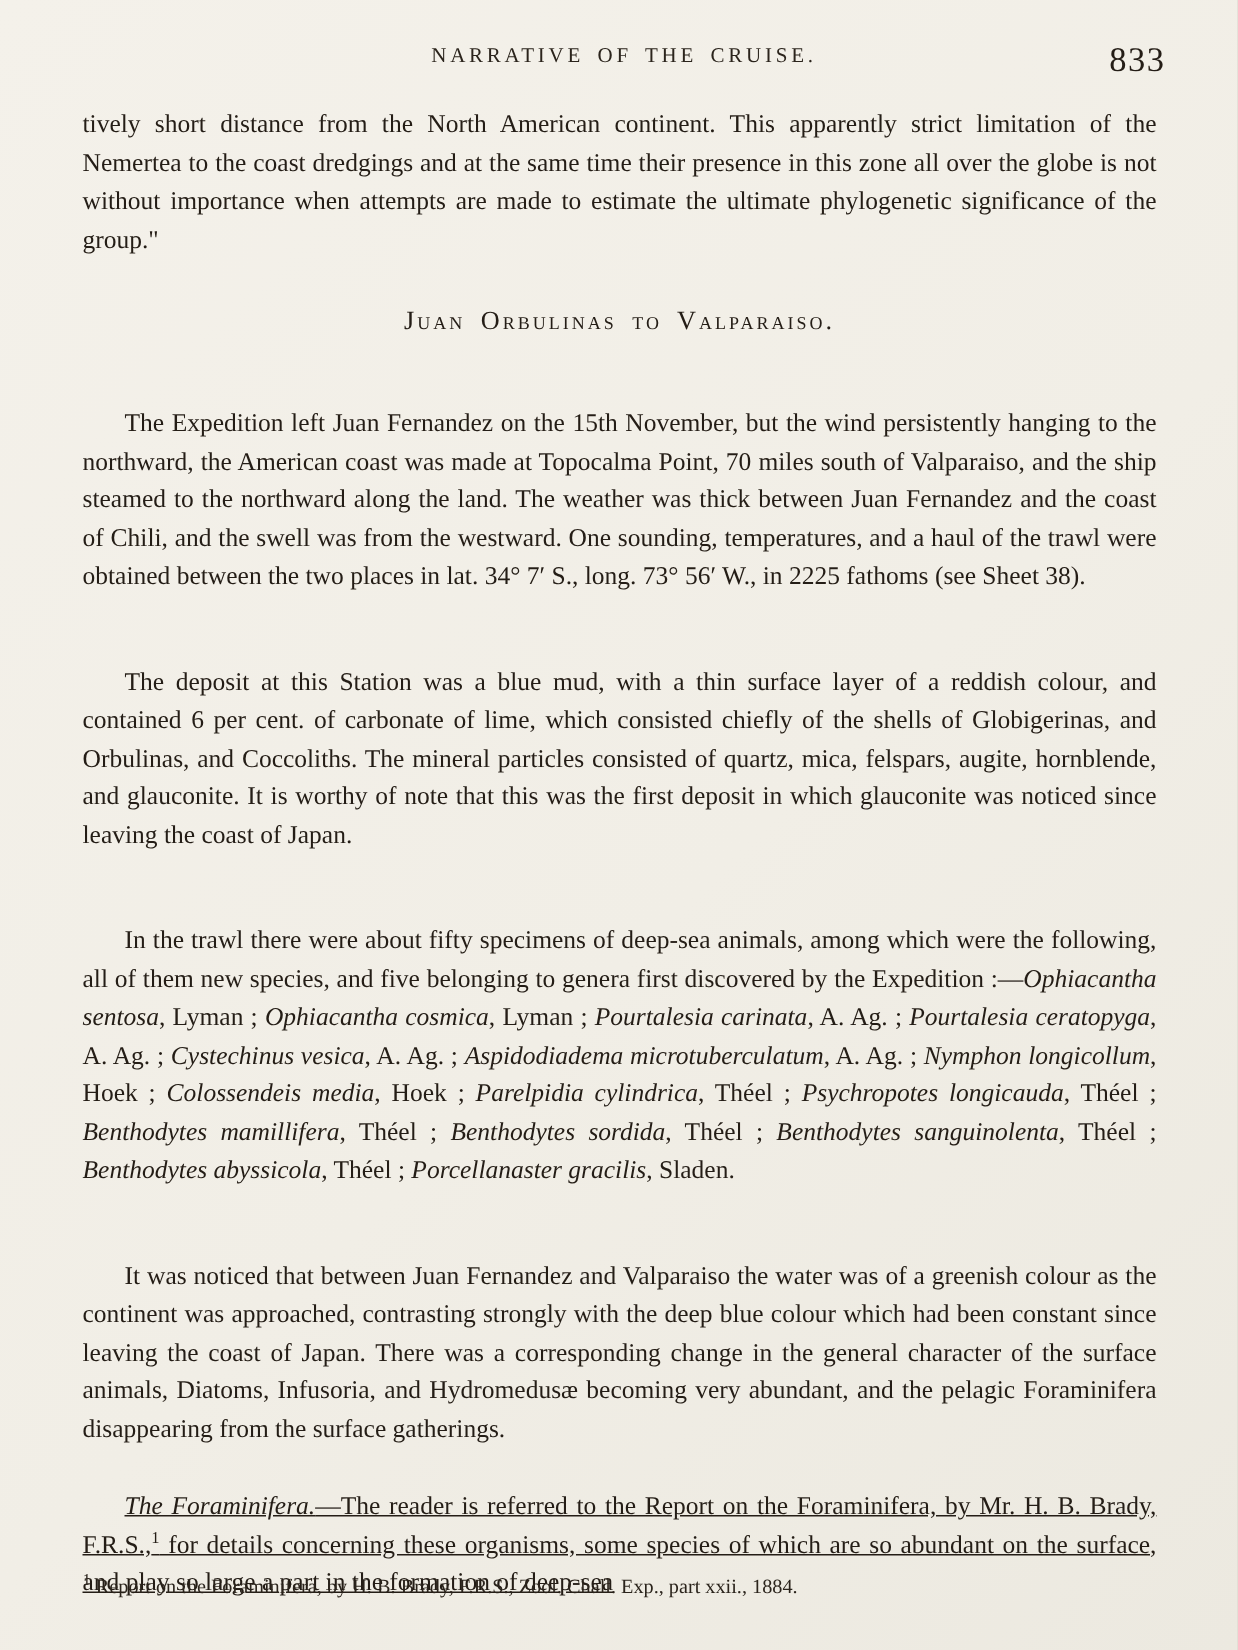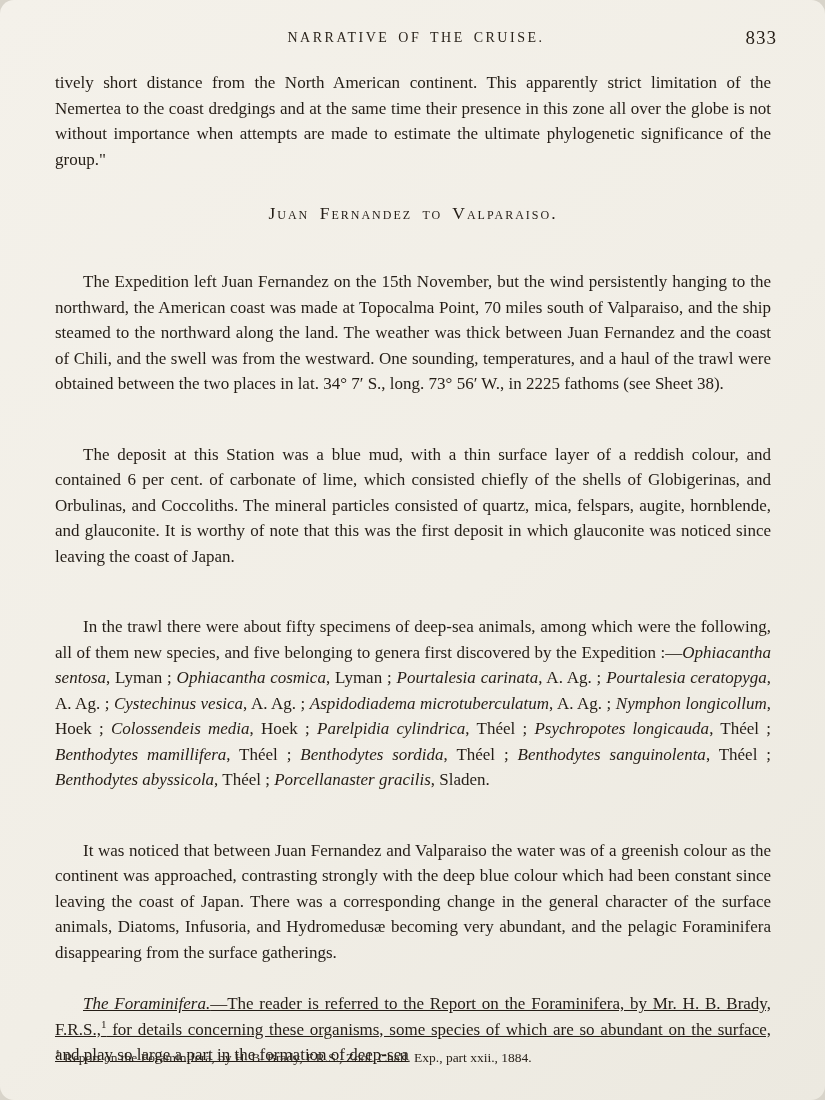--- a/index.html
+++ b/index.html
@@ -7,41 +7,40 @@
   body { background: #d8d4ca; }
   .page {
     position: relative;
     width: 825px;
     height: 1100px;
     margin: 0 auto;
     background: linear-gradient(135deg, #f4f1ea 0%, #f1eee6 55%, #ece9e0 100%);
     font-family: "Liberation Serif", "DejaVu Serif", serif;
     color: #241d16;
     overflow: hidden;
-    border-radius: 14px;
   }
   .header {
     position: absolute;
     top: 30px;
     left: 55px;
     right: 48px;
     height: 22px;
   }
   .running-title {
     text-align: center;
     font-size: 14px;
     letter-spacing: 2.5px;
     word-spacing: 3px;
     color: #2b241c;
   }
   .page-number {
     position: absolute;
     right: 0;
     top: -3px;
-    font-size: 19px;
+    font-size: 23px;
     letter-spacing: 1px;
   }
   .body-text {
     position: absolute;
     top: 70px;
     left: 55px;
     width: 716px;
   }
   .body-text p {
     margin: 0;
@@ -78,21 +77,21 @@
 
   <div class="header">
     <div class="running-title">NARRATIVE OF THE CRUISE.</div>
     <div class="page-number">833</div>
   </div>
 
   <div class="body-text">
 
     <p><span>tively short distance from the North American continent.  This apparently strict limitation of the Nemertea to the coast dredgings and at the same time their presence in this zone all over the globe is not without importance when attempts are made to estimate the ultimate phylogenetic significance of the group."</span></p>
 
-    <h2 class="section-heading">Juan Fernandez to Valparaiso.</h2>
+    <h2 class="section-heading">Juan Orbulinas to Valparaiso.</h2>
 
     <p class="indent"><span>The Expedition left Juan Fernandez on the 15th November, but the wind persistently hanging to the northward, the American coast was made at Topocalma Point, 70 miles south of Valparaiso, and the ship steamed to the northward along the land.  The weather was thick between Juan Fernandez and the coast of Chili, and the swell was from the westward.  One sounding, temperatures, and a haul of the trawl were obtained between the two places in lat. 34° 7′ S., long. 73° 56′ W., in 2225 fathoms (see Sheet 38).</span></p>
 
     <p class="indent"><span>The deposit at this Station was a blue mud, with a thin surface layer of a reddish colour, and contained 6 per cent. of carbonate of lime, which consisted chiefly of the shells of Globigerinas, and Orbulinas, and Coccoliths.  The mineral particles consisted of quartz, mica, felspars, augite, hornblende, and glauconite.  It is worthy of note that this was the first deposit in which glauconite was noticed since leaving the coast of Japan.</span></p>
 
     <p class="indent"><span>In the trawl there were about fifty specimens of deep-sea animals, among which were the following, all of them new species, and five belonging to genera first discovered by the Expedition :—</span><span class="it">Ophiacantha sentosa</span><span>, Lyman ; </span><span class="it">Ophiacantha cosmica</span><span>, Lyman ; </span><span class="it">Pourtalesia carinata</span><span>, A. Ag. ; </span><span class="it">Pourtalesia ceratopyga</span><span>, A. Ag. ; </span><span class="it">Cystechinus vesica</span><span>, A. Ag. ; </span><span class="it">Aspidodiadema microtuberculatum</span><span>, A. Ag. ; </span><span class="it">Nymphon longicollum</span><span>, Hoek ; </span><span class="it">Colossendeis media</span><span>, Hoek ; </span><span class="it">Parelpidia cylindrica</span><span>, Théel ; </span><span class="it">Psychropotes longicauda</span><span>, Théel ; </span><span class="it">Benthodytes mamillifera</span><span>, Théel ; </span><span class="it">Benthodytes sordida</span><span>, Théel ; </span><span class="it">Benthodytes sanguinolenta</span><span>, Théel ; </span><span class="it">Benthodytes abyssicola</span><span>, Théel ; </span><span class="it">Porcellanaster gracilis</span><span>, Sladen.</span></p>
 
     <p class="indent"><span>It was noticed that between Juan Fernandez and Valparaiso the water was of a greenish colour as the continent was approached, contrasting strongly with the deep blue colour which had been constant since leaving the coast of Japan.  There was a corresponding change in the general character of the surface animals, Diatoms, Infusoria, and Hydromedusæ becoming very abundant, and the pelagic Foraminifera disappearing from the surface gatherings.</span></p>
 
     <p class="indent spaced-above"><span class="it">The Foraminifera.</span><span>—The reader is referred to the Report on the Foraminifera, by Mr. H. B. Brady, F.R.S.,</span><sup>1</sup><span> for details concerning these organisms, some species of which are so abundant on the surface, and play so large a part in the formation of deep-sea</span></p>

